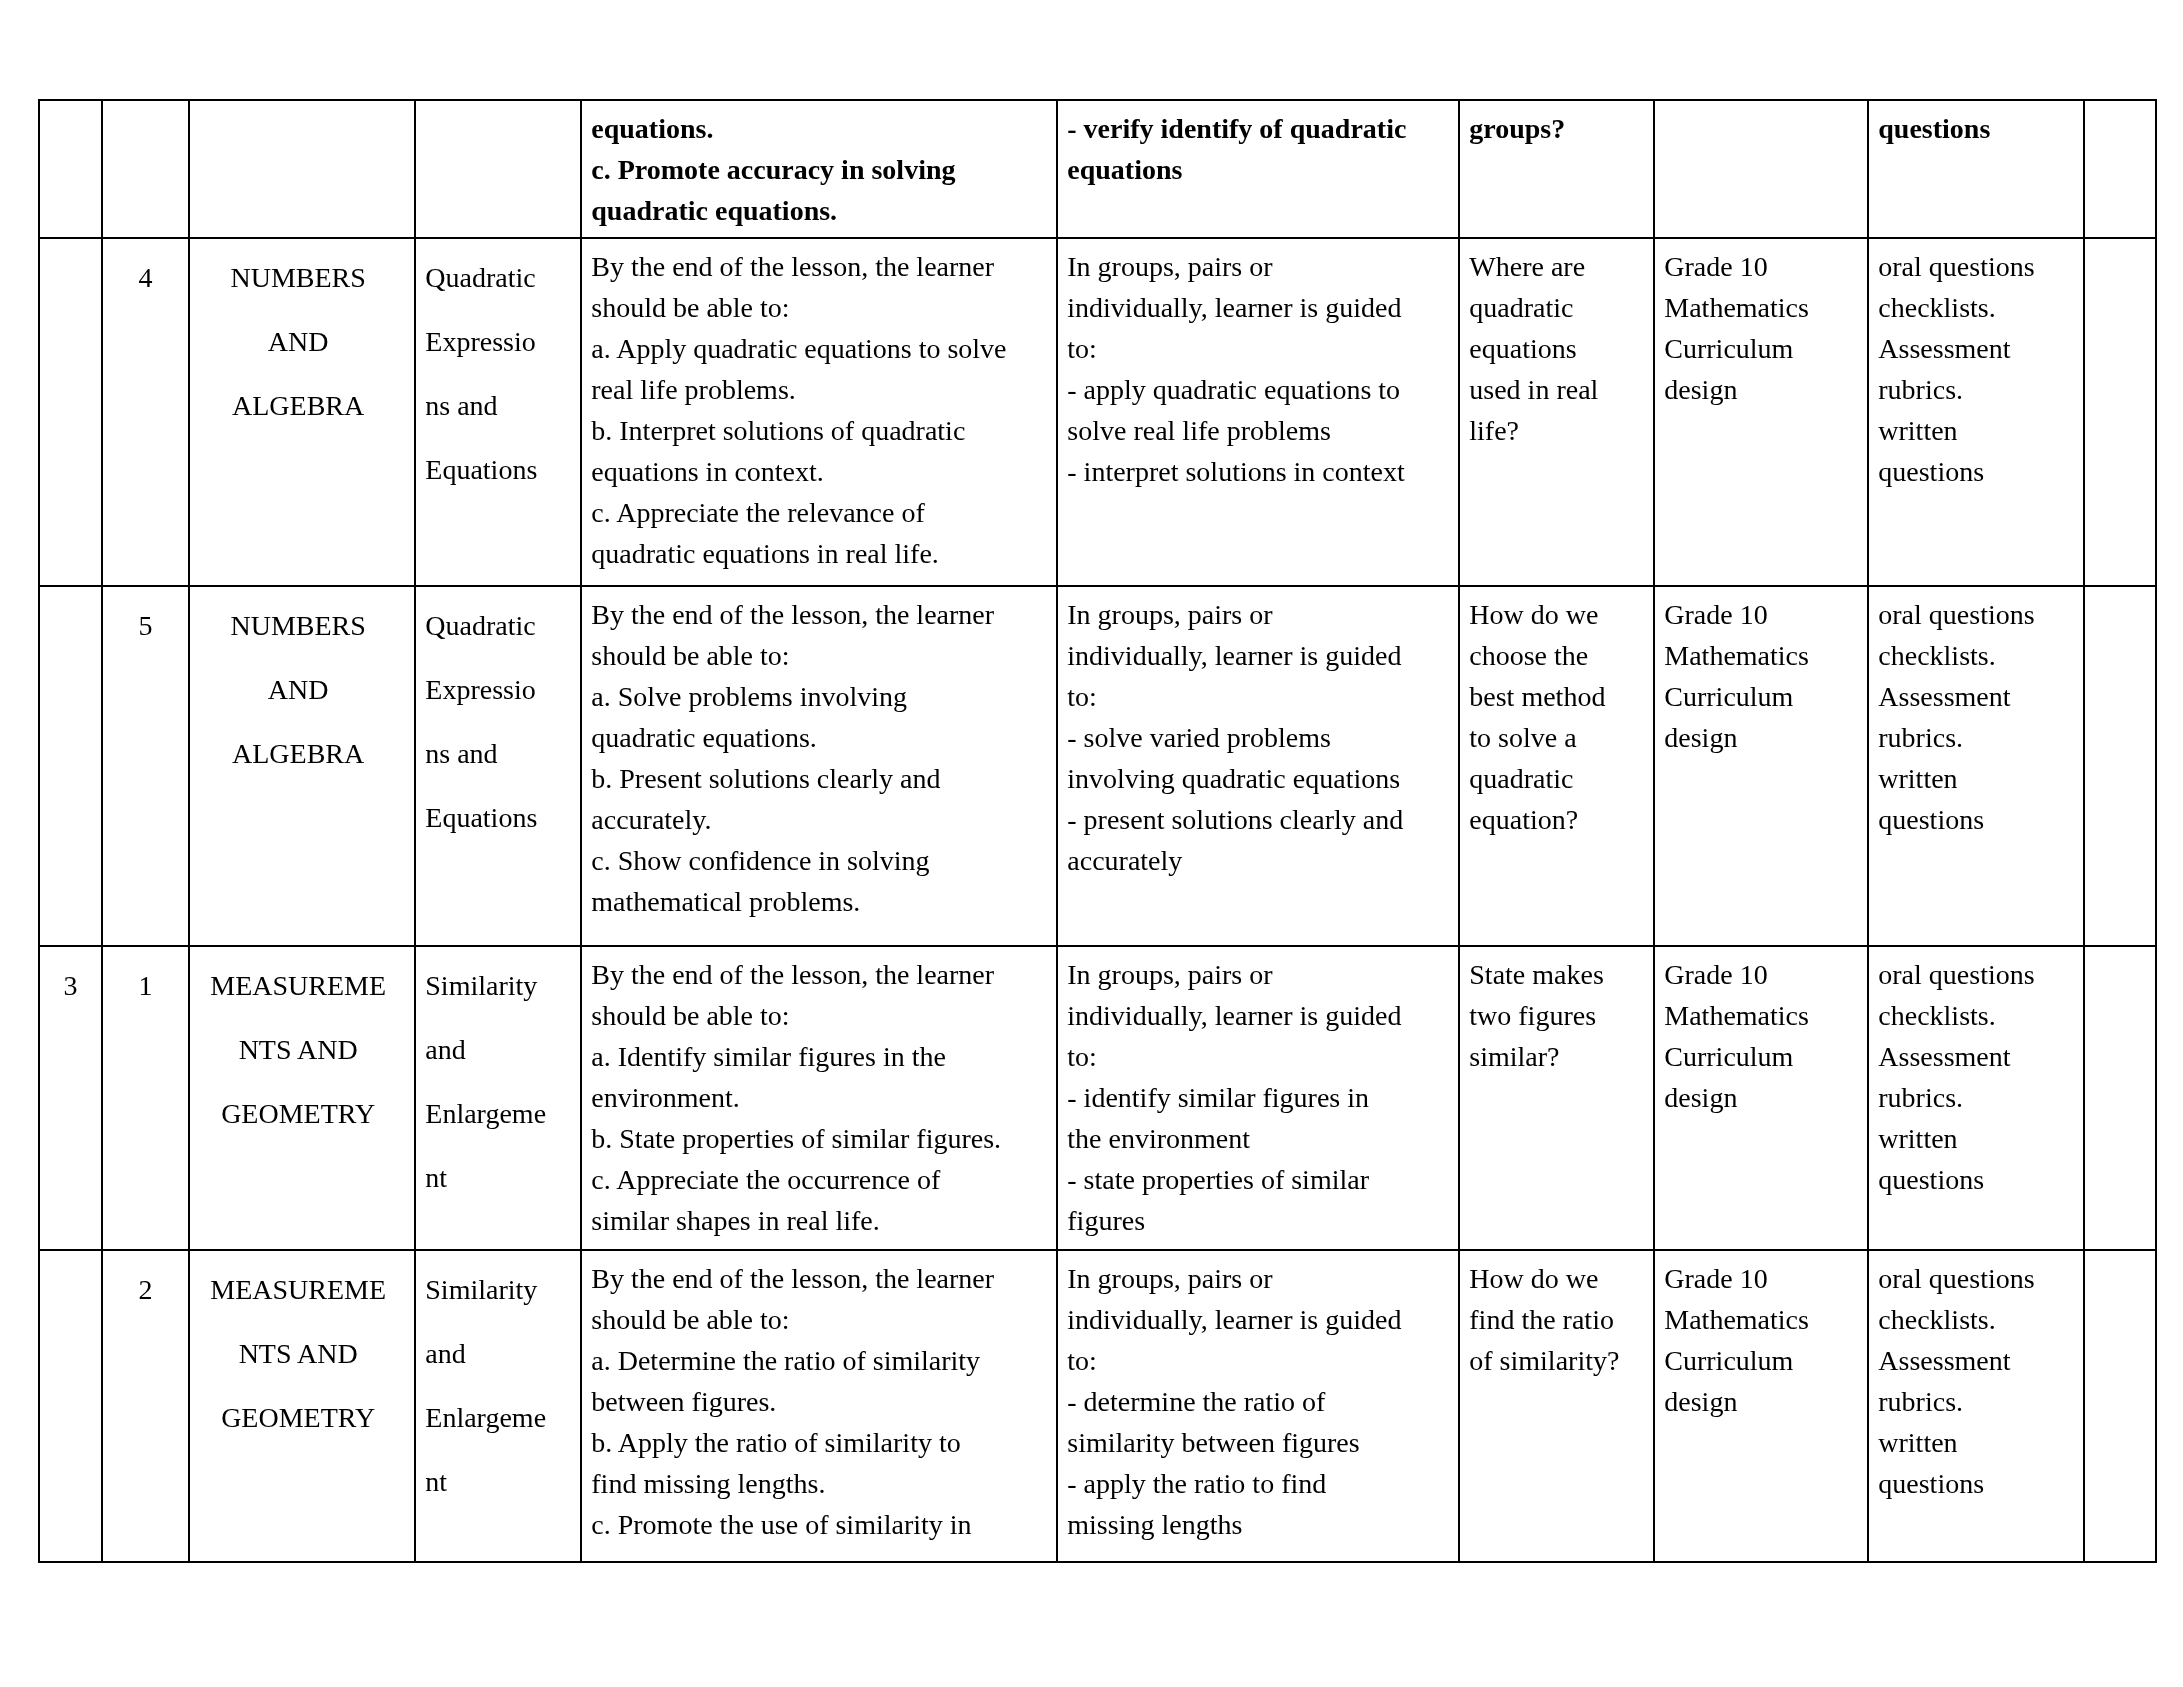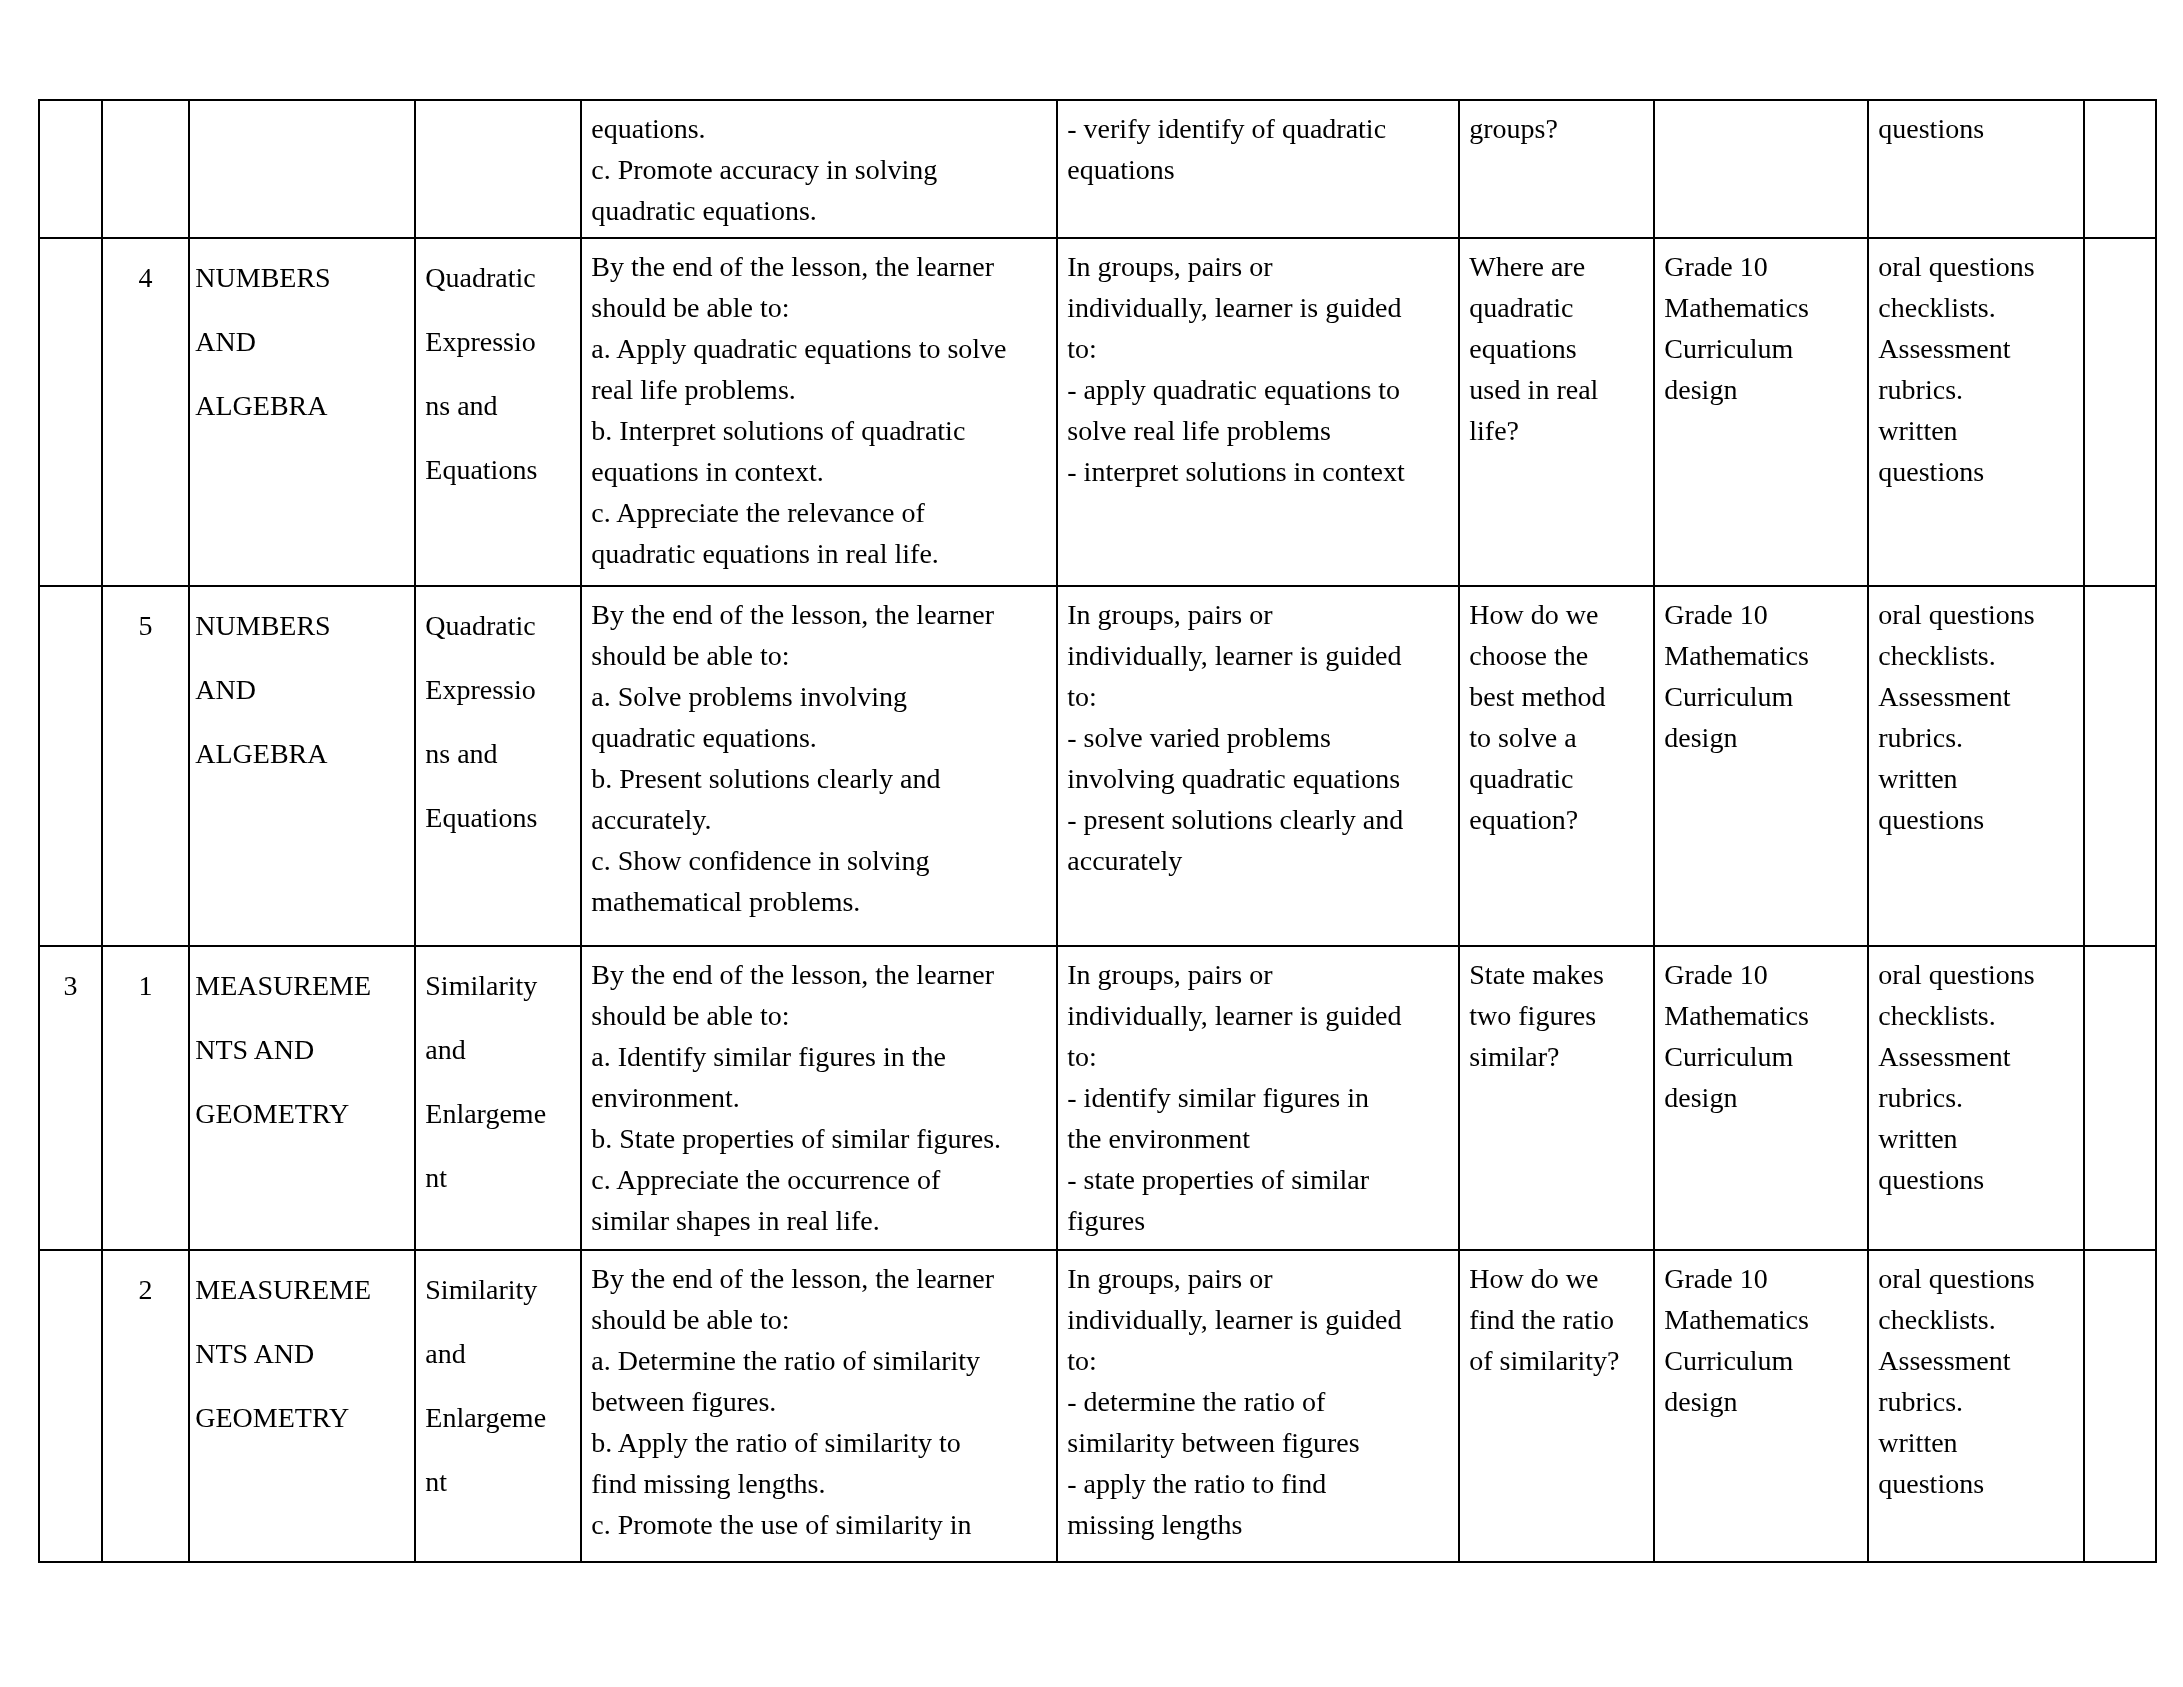--- a/index.html
+++ b/index.html
@@ -38,31 +38,31 @@
     word-wrap: break-word;
   }
   
   table.sow td.num {
     text-align: center;
     line-height: 64px;
     padding-left: 2.6px;
     padding-right: 2.6px;
   }
   table.sow td.strand {
-    text-align: left;
+    text-align: center;
     line-height: 64px;
     padding-left: 5.3px;
     padding-right: 13px;
     border-radius: 17px;
   }
   table.sow td.substrand {
     text-align: left;
     line-height: 64px;
   }
-  tr.r0 { height: 104px; }
+  tr.r0 { height: 104px; font-weight: bold; }
   tr.r1 { height: 348px; }
   tr.r2 { height: 360px; }
   tr.r3 { height: 304px; }
   tr.r4 { height: 312px; }
 </style>
 </head>
 <body>
 
 <div class="page">
   <table class="sow">

